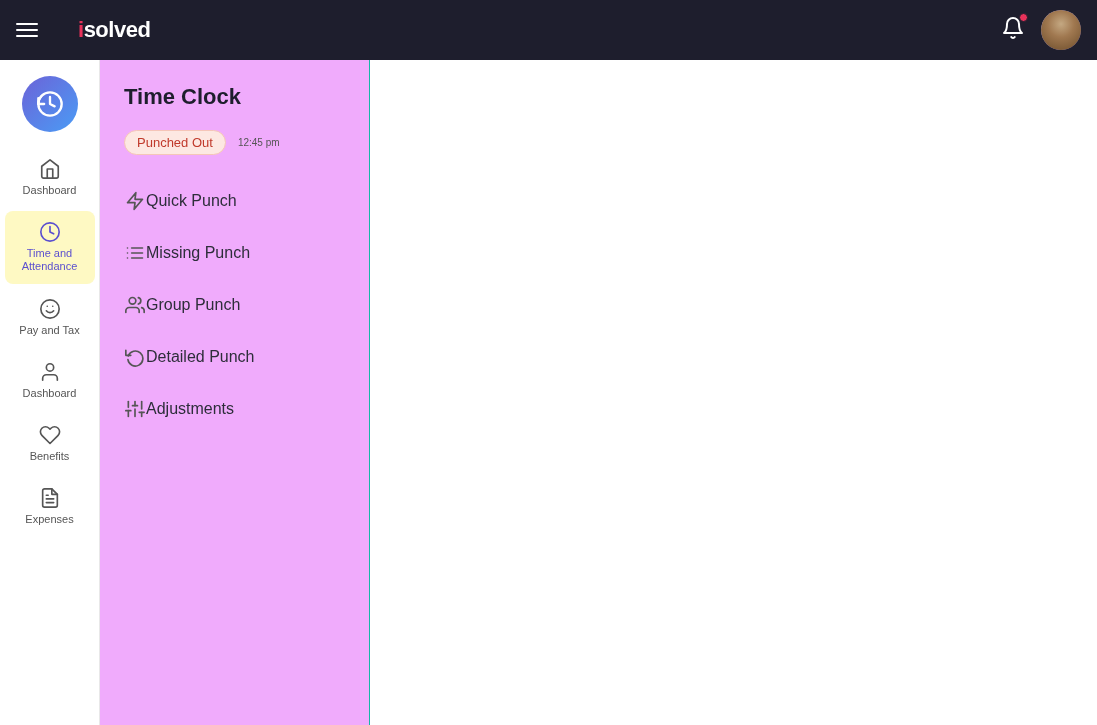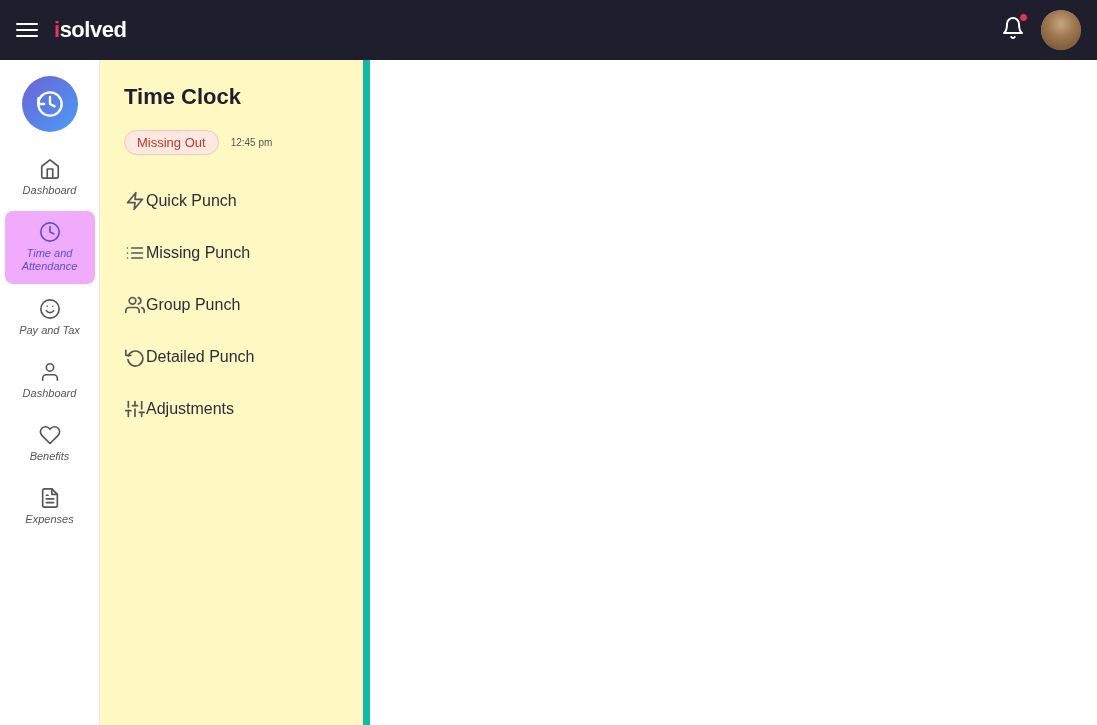--- a/index.html
+++ b/index.html
@@ -31,20 +31,21 @@
     .hamburger-icon span {
       display: block;
       width: 22px;
       height: 2px;
       background: #fff;
       border-radius: 2px;
     }
     .logo {
       display: flex;
       align-items: center;
+      margin-left: 24px;
     }
     .logo-text {
       color: #fff;
       font-size: 22px;
       font-weight: 700;
       letter-spacing: -0.5px;
     }
     .logo-text .logo-i {
       color: #e8325a;
     }
@@ -100,34 +101,33 @@
     .sidebar {
       width: 100px;
       background: #fff;
       border-right: 1px solid #e8e8e8;
       display: flex;
       flex-direction: column;
       align-items: center;
       padding-top: 12px;
       gap: 4px;
       overflow-y: auto;
-      font-style: italic;
     }
     .sidebar-item {
       display: flex;
       flex-direction: column;
       align-items: center;
       gap: 4px;
       padding: 10px 8px;
       cursor: pointer;
       border-radius: 8px;
       width: 90px;
       transition: background 0.15s;
     }
-    .sidebar-item.active { background: #f0abfc; }
+    .sidebar-item.active { background: #fef9c3; }
     .sidebar-icon {
       font-size: 22px;
       color: #555;
     }
     .sidebar-item.active .sidebar-icon { color: #5b4fcf; }
     .sidebar-label {
       font-size: 11px;
       color: #555;
       text-align: center;
       line-height: 1.2;
@@ -143,22 +143,22 @@
       display: flex;
       align-items: center;
       justify-content: center;
       margin-bottom: 12px;
       margin-top: 4px;
     }
 
     
     .subnav {
       width: 270px;
-      background: #fef9c3;
-      border-right: 7px solid #14b8a6;
+      background: #f0abfc;
+      border-right: 1px solid #14b8a6;
       padding: 24px 0 0 0;
       display: flex;
       flex-direction: column;
     }
     .subnav-title {
       font-size: 22px;
       font-weight: 600;
       color: #1e1e2d;
       padding: 0 24px 20px 24px;
     }
@@ -306,21 +306,21 @@
       </svg>
       <span class="sidebar-label">Expenses</span>
     </div>
 
   </aside>
 
   <div class="subnav">
     <h2 class="subnav-title">Time Clock</h2>
 
     <div class="status-row">
-      <span class="status-badge">Missing Out</span>
+      <span class="status-badge">Punched Out</span>
       <span class="status-time">12:45 pm</span>
     </div>
 
     <div class="subnav-items">
 
       <div class="subnav-item">
         <svg class="subnav-item-icon" width="20" height="20" viewBox="0 0 24 24" fill="none" stroke="#555" stroke-width="2" stroke-linecap="round" stroke-linejoin="round">
           <polygon points="13 2 3 14 12 14 11 22 21 10 12 10 13 2"></polygon>
         </svg>
         <span class="subnav-item-label">Quick Punch</span>

